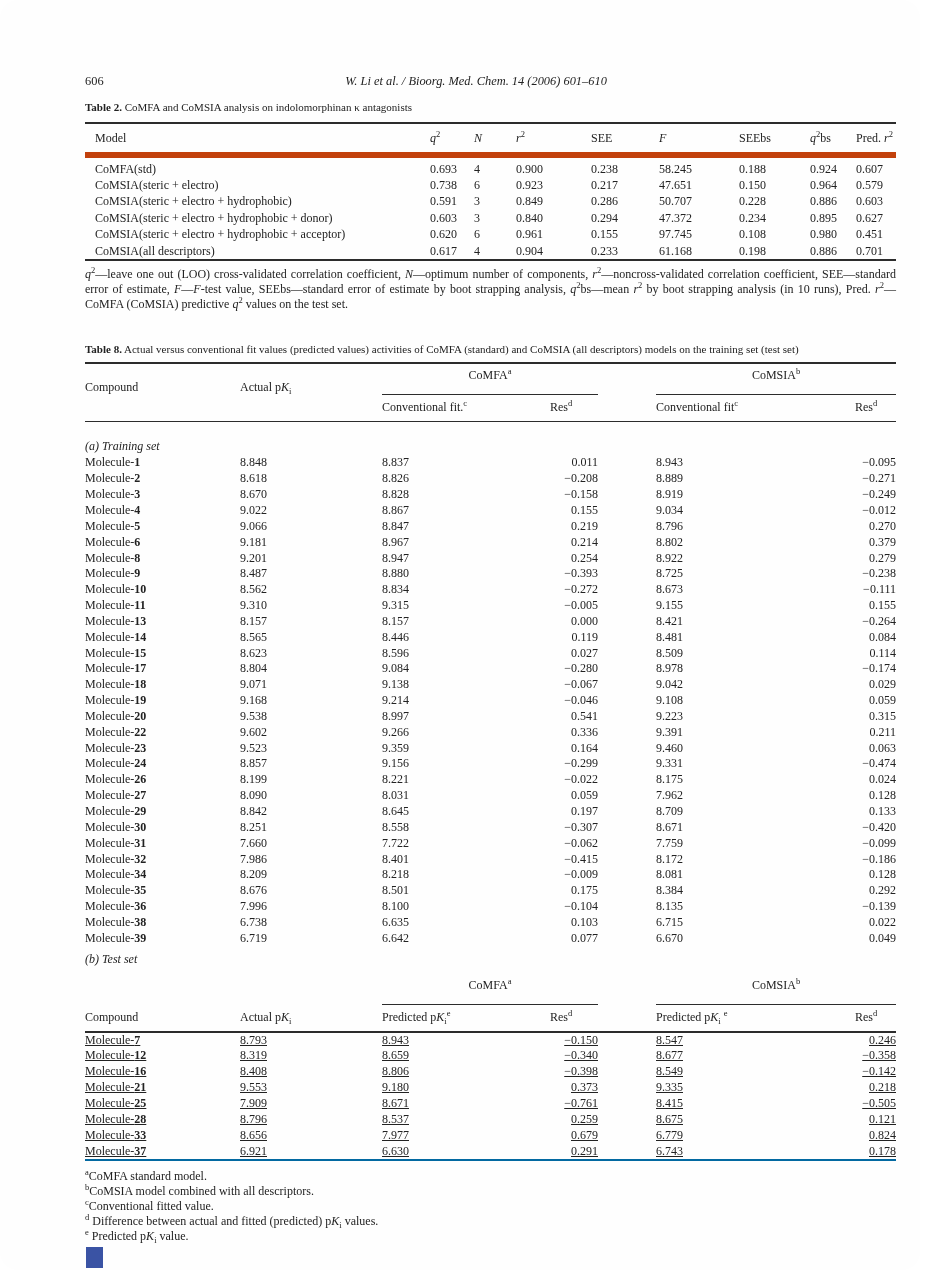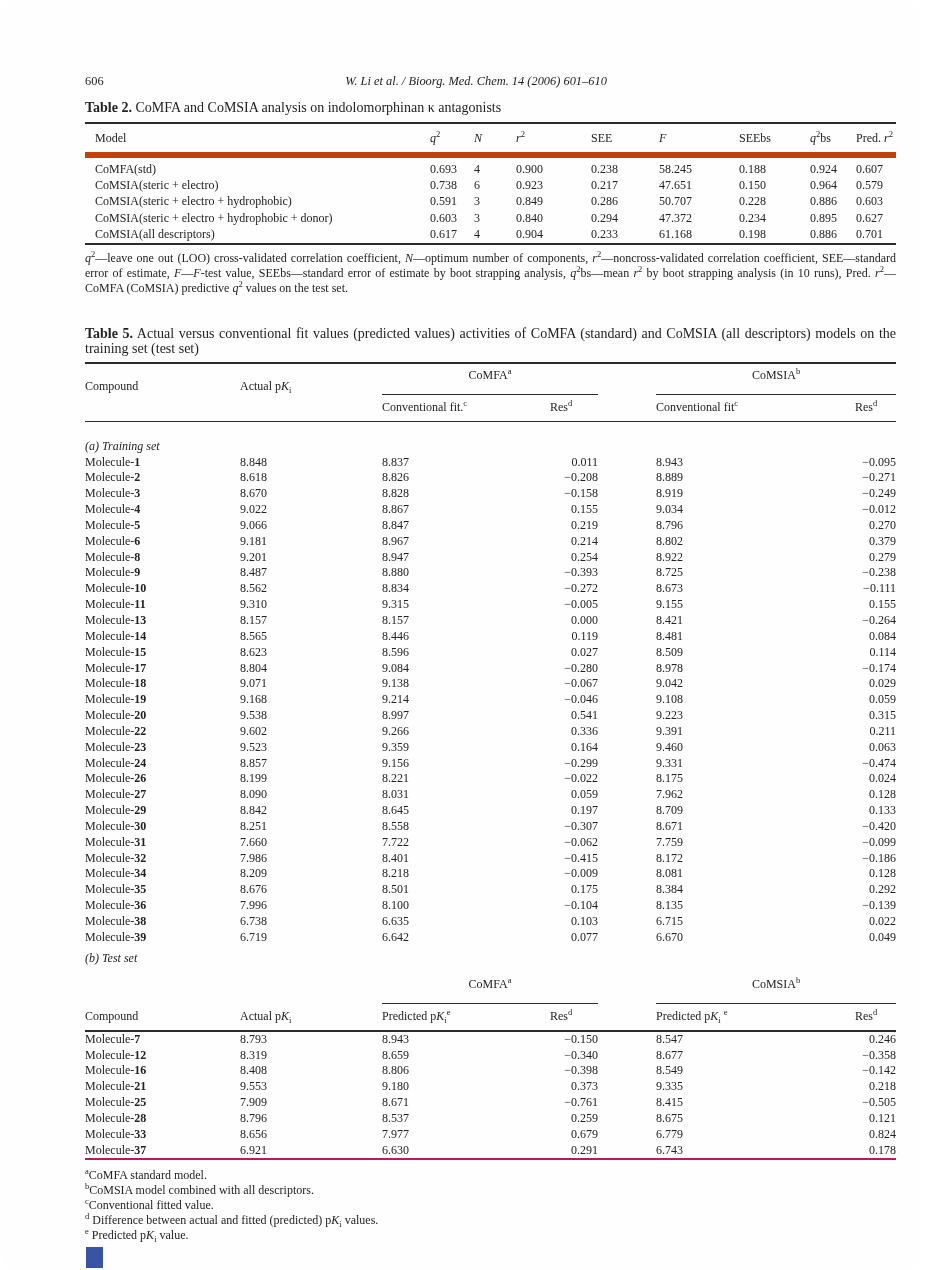--- a/index.html
+++ b/index.html
@@ -6,21 +6,21 @@
   .page{position:relative;width:920px;height:1270px;background:#fefefe;overflow:hidden;
         font-family:"Liberation Serif","DejaVu Serif",serif;color:#222;font-size:12px;border-radius:18px;}
   .it{font-style:italic;}
   .bd{font-weight:bold;}
   sup{font-size:8.5px;line-height:0;}
   sub{font-size:8.5px;line-height:0;}
   .running{position:absolute;top:74px;left:0;width:952px;text-align:center;font-size:12.4px;}
   .pagenum{position:absolute;left:85px;top:0;}
   .rhead{font-style:italic;}
   .content{position:absolute;left:85px;top:0;width:811px;}
-  .cap{font-size:14px;line-height:15.5px;margin:0;}
+  .cap{font-size:11px;line-height:15.5px;margin:0;}
   #cap2{margin-top:100px;}
   #cap3{margin-top:30px;text-align:justify;}
   table{border-collapse:collapse;table-layout:fixed;width:811px;}
   td,th{padding:0;white-space:nowrap;overflow:visible;font-size:12px;}
   
   .t2{margin-top:6px;border-top:2px solid #2c2c2c;border-bottom:2px solid #2c2c2c;}
   .t2 thead tr{border-bottom:6px solid #c2410c;}
   .t2 th{font-weight:normal;text-align:left;padding:7px 0 6px 0;}
   .t2 th.hm,.t2 td.cm{padding-left:10px;}
   .t2 tbody td{line-height:16.4px;text-align:left;}
@@ -33,21 +33,21 @@
   .thead-b{border-bottom:2px solid #2c2c2c;}
   .grp td{vertical-align:bottom;padding-top:4px;}
   .gh{text-align:center;border-bottom:1px solid #2c2c2c;padding-bottom:11px;}
   .sub td{padding:5px 0 6px 0;vertical-align:bottom;text-align:left;}
   .t3 tbody.rows td{line-height:15.85px;}
   td.nl{text-align:left;}
   td.nr{text-align:right;}
   td.cc{text-align:left;}
   .sec{font-style:italic;line-height:17px;margin-top:16px;}
   #secb{margin-top:4px;margin-bottom:6px;}
-  .tbody-b{border-bottom:2px solid #be185d;}
+  .tbody-b{border-bottom:2px solid #0369a1;text-decoration:underline;}
   .fns{margin-top:8px;}
   .blue-marker{position:absolute;left:86px;top:1247px;width:17px;height:21px;}
 </style>
 </head>
 <body>
 
 <div class="page">
 
   <div class="running">
     <span class="pagenum">606</span>
@@ -122,36 +122,47 @@
             <td class="nl">0.603</td>
             <td class="nl">3</td>
             <td class="nl">0.840</td>
             <td class="nl">0.294</td>
             <td class="nl">47.372</td>
             <td class="nl">0.234</td>
             <td class="nl">0.895</td>
             <td class="nl">0.627</td>
           </tr>
           <tr>
+            <td class="cm nl">CoMSIA(steric + electro + hydrophobic + acceptor)</td>
+            <td class="nl">0.620</td>
+            <td class="nl">6</td>
+            <td class="nl">0.961</td>
+            <td class="nl">0.155</td>
+            <td class="nl">97.745</td>
+            <td class="nl">0.108</td>
+            <td class="nl">0.980</td>
+            <td class="nl">0.451</td>
+          </tr>
+          <tr>
             <td class="cm nl">CoMSIA(all descriptors)</td>
             <td class="nl">0.617</td>
             <td class="nl">4</td>
             <td class="nl">0.904</td>
             <td class="nl">0.233</td>
             <td class="nl">61.168</td>
             <td class="nl">0.198</td>
             <td class="nl">0.886</td>
             <td class="nl">0.701</td>
           </tr>
         </tbody>
     </table>
 
     <p class="fn" id="fn2"><span class="it">q</span><sup>2</sup><span>—leave one out (LOO) cross-validated correlation coefficient, </span><span class="it">N</span><span>—optimum number of components, </span><span class="it">r</span><sup>2</sup><span>—noncross-validated correlation coefficient, SEE—standard error of estimate, </span><span class="it">F</span><span>—</span><span class="it">F</span><span>-test value, SEEbs—standard error of estimate by boot strapping analysis, </span><span class="it">q</span><sup>2</sup><span>bs—mean </span><span class="it">r</span><sup>2</sup><span> by boot strapping analysis (in 10 runs), Pred. </span><span class="it">r</span><sup>2</sup><span>—CoMFA (CoMSIA) predictive </span><span class="it">q</span><sup>2</sup><span> values on the test set.</span></p>
 
-    <p class="cap" id="cap3"><span class="bd">Table 5.</span><span> Actual versus conventional fit values (predicted values) activities of CoMFA (standard) and CoMSIA (all descriptors) models on the training set (test set)</span></p>
+    <p class="cap" id="cap3"><span class="bd">Table 8.</span><span> Actual versus conventional fit values (predicted values) activities of CoMFA (standard) and CoMSIA (all descriptors) models on the training set (test set)</span></p>
 
     <table class="t3 thead-a">
       <colgroup>
         <col style="width:155px">
           <col style="width:142px">
           <col style="width:168px">
           <col style="width:48px">
         <col style="width:58px">
           <col style="width:199px">
           <col style="width:41px">

